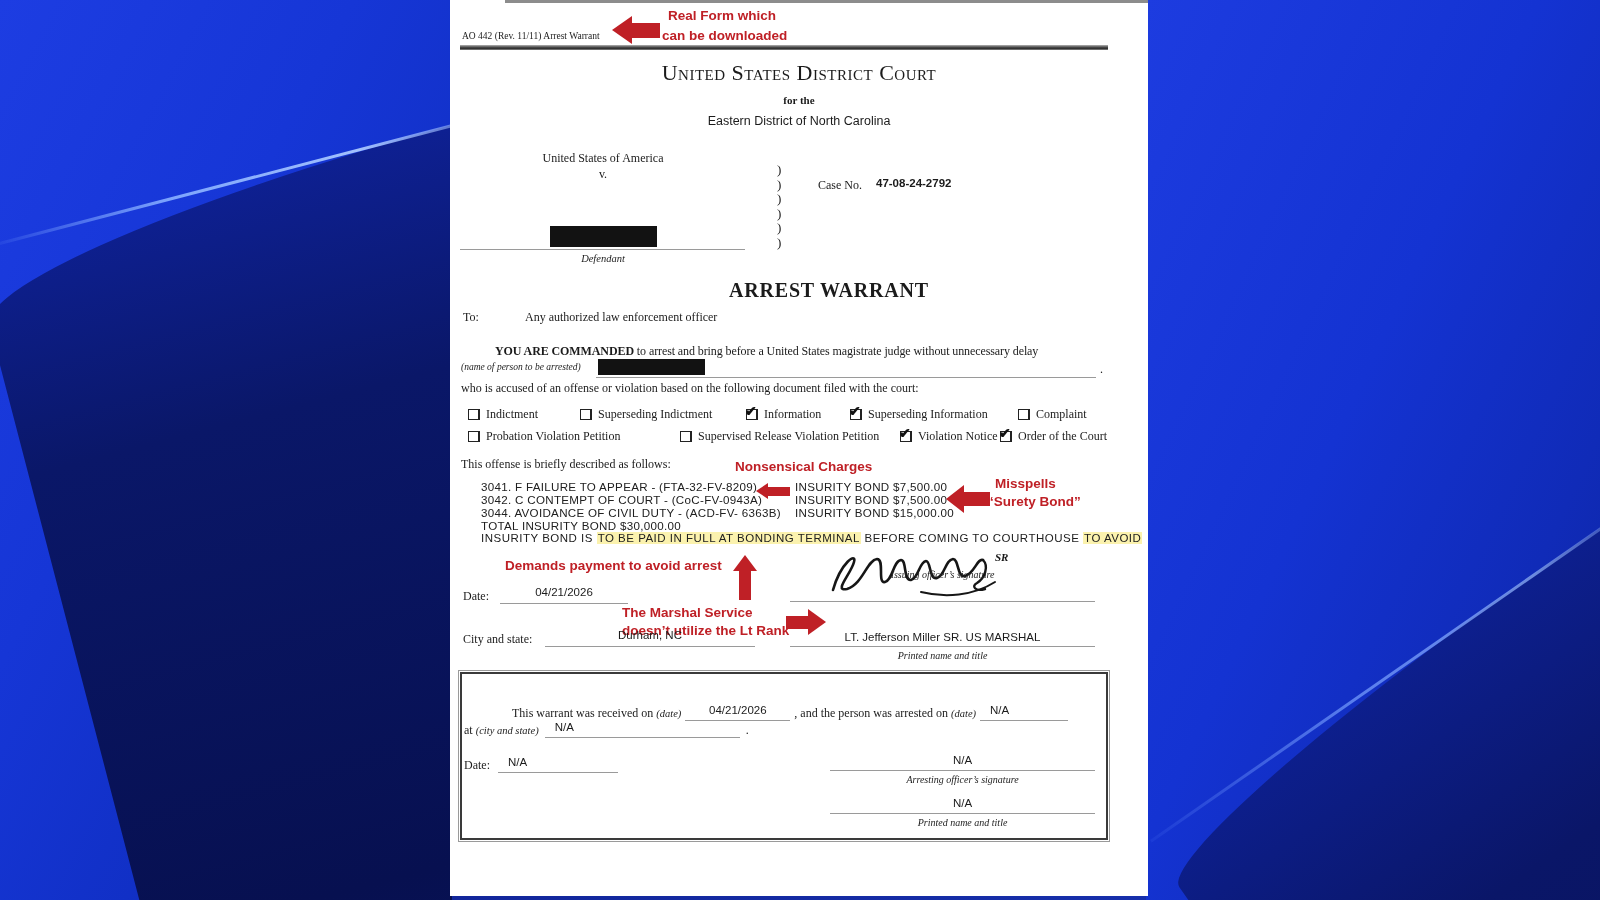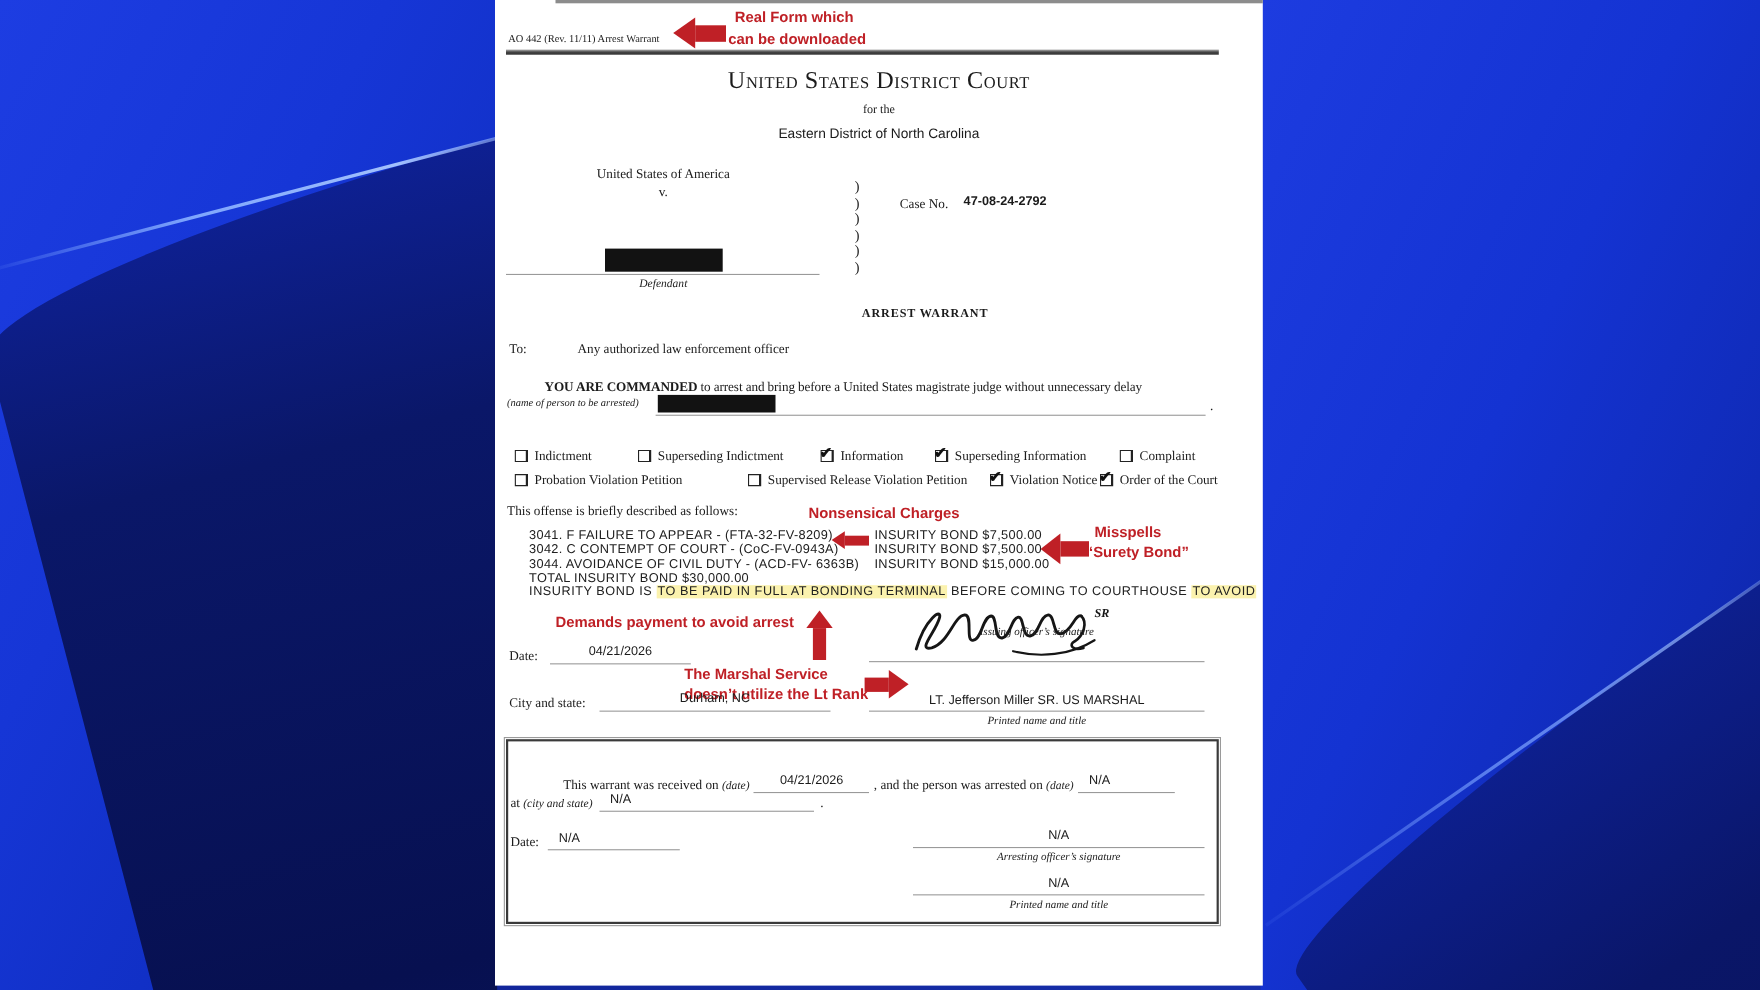--- a/index.html
+++ b/index.html
@@ -79,51 +79,52 @@
   <div class="arr" style="left:162px;top:16px;width:48px;height:29px;">
     <div class="tri" style="left:0;top:0;border-top:14px solid transparent;border-bottom:14px solid transparent;border-right:20px solid #bf2026;"></div>
     <div style="left:20px;top:7px;width:28px;height:15px;"></div>
   </div>
   <div class="a red" style="left:218px;top:8px;">Real Form which</div>
   <div class="a red" style="left:212px;top:28px;">can be downloaded</div>
 
   <div class="a rule"></div>
 
   <div class="a title">United States District Court</div>
-  <div class="a ctr" style="left:0;width:698px;top:94px;font-size:11px;">for the</div>
+  <div class="a ctr" style="left:0;width:698px;top:94px;font-size:11px;font-weight:bold;">for the</div>
   <div class="a ctr sans" style="left:0;width:698px;top:114px;font-size:12.5px;">Eastern District of North Carolina</div>
 
   <div class="a ctr" style="left:33px;width:240px;top:151px;">United States of America</div>
   <div class="a ctr" style="left:33px;width:240px;top:167px;">v.</div>
   <div class="a uline" style="left:10px;top:227px;width:285px;height:22px;"></div>
   <div class="a redact" style="left:100px;top:226px;width:107px;height:21px;"></div>
   <div class="a ctr it" style="left:33px;width:240px;top:253px;font-size:10.5px;">Defendant</div>
 
   <div class="a" style="left:327px;top:162px;font-size:13px;">)</div>
   <div class="a" style="left:327px;top:177px;font-size:13px;">)</div>
   <div class="a" style="left:327px;top:191px;font-size:13px;">)</div>
   <div class="a" style="left:327px;top:206px;font-size:13px;">)</div>
   <div class="a" style="left:327px;top:220px;font-size:13px;">)</div>
   <div class="a" style="left:327px;top:235px;font-size:13px;">)</div>
 
   <div class="a" style="left:368px;top:178px;">Case No.</div>
   <div class="a sans" style="left:426px;top:177px;font-weight:bold;font-size:11.5px;">47-08-24-2792</div>
 
-  <div class="a ctr" style="left:12px;width:758px;top:279px;font-size:11px;font-weight:bold;letter-spacing:.8px;">ARREST WARRANT</div>
+  <div class="a ctr" style="left:0;width:758px;top:279px;font-size:20px;font-weight:bold;letter-spacing:.8px;">ARREST WARRANT</div>
 
   <div class="a" style="left:13px;top:310px;">To:</div>
   <div class="a" style="left:75px;top:310px;">Any authorized law enforcement officer</div>
 
   <div class="a" style="left:45px;top:344px;letter-spacing:-0.1px;"><b>YOU ARE COMMANDED</b><span> to arrest and bring before a United States magistrate judge without unnecessary delay</span></div>
 
   <div class="a it" style="left:11px;top:362px;font-size:9.5px;">(name of person to be arrested)</div>
   <div class="a uline" style="left:146px;top:359px;width:500px;height:18px;"></div>
   <div class="a redact" style="left:148px;top:359px;width:107px;height:16px;"></div>
   <div class="a" style="left:650px;top:362px;">.</div>
 
+  <div class="a" style="left:11px;top:381px;">who is accused of an offense or violation based on the following document filed with the court:</div>
 
   <div class="a cbi" style="left:18px;top:407px;">
       <span class="cb"></span>
       <span>Indictment</span>
     </div>
   <div class="a cbi" style="left:130px;top:407px;">
       <span class="cb"></span>
       <span>Superseding Indictment</span>
     </div>
   <div class="a cbi" style="left:296px;top:407px;">

